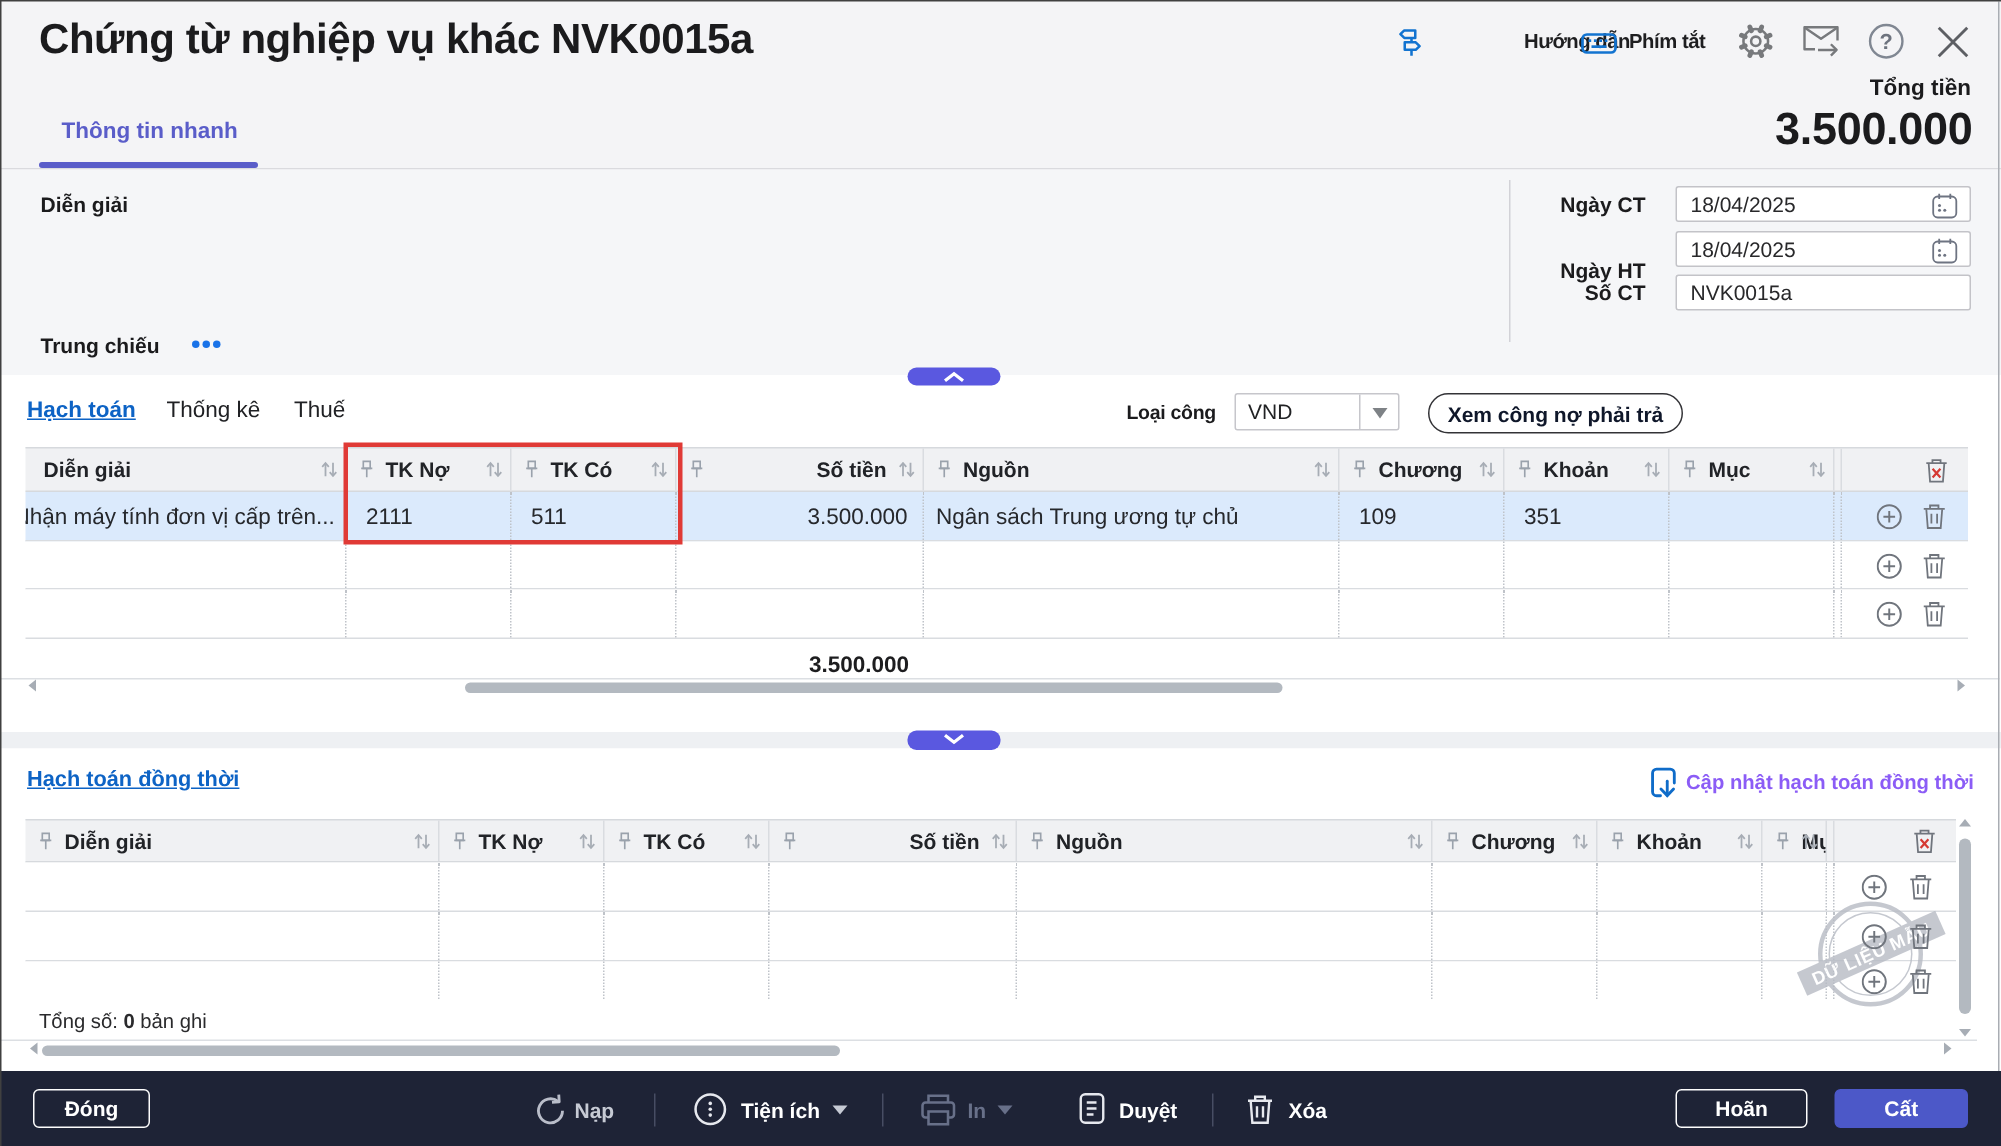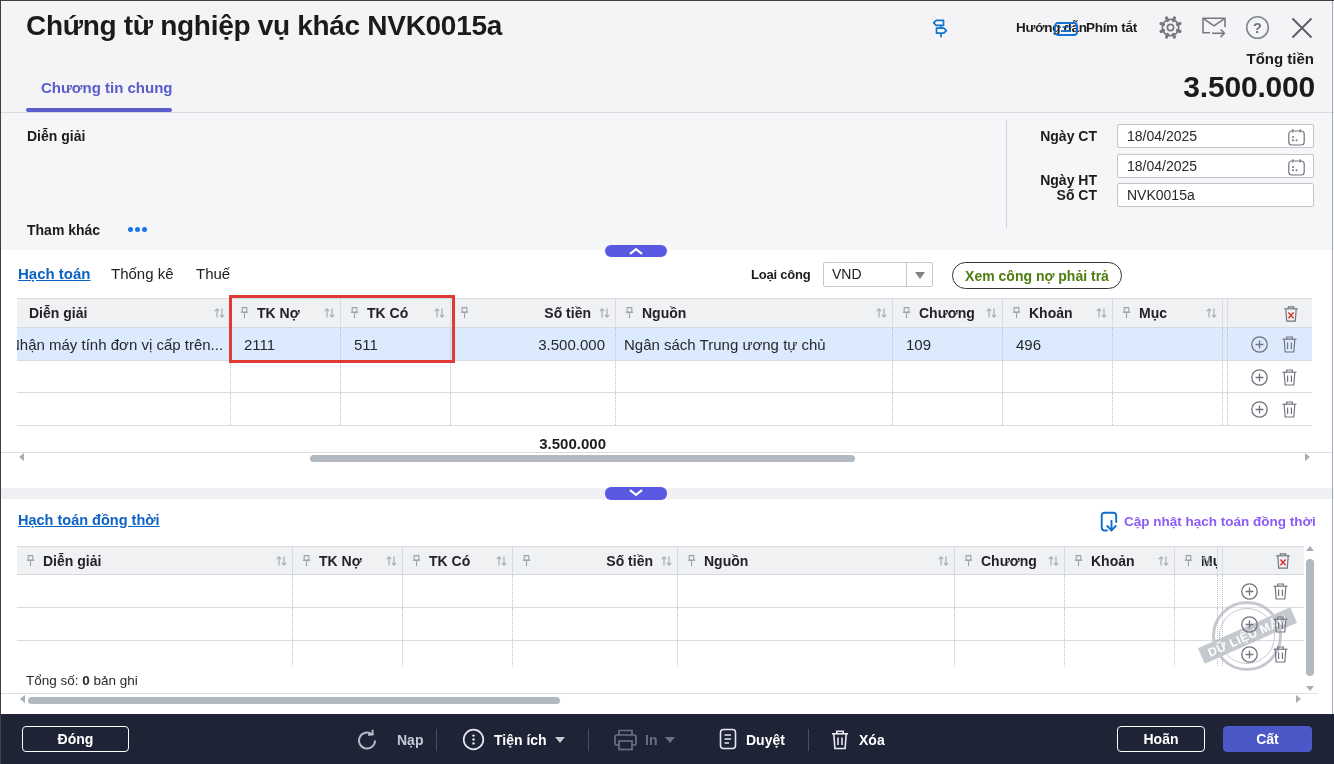--- a/index.html
+++ b/index.html
@@ -25,21 +25,21 @@
 .rlbl { width:90px; text-align:right; left:1007px; }
 .calico { position:absolute; right:7px; top:3px; }
 .pill { left:605px; width:62px; background:#5a58e0; border-radius:6px; z-index:50; }
 .pill svg { display:block; margin:2px auto 0; }
 #sec1 { left:0; top:250px; width:1060px; height:238px; background:#fff; }
 .seclink { font-size:15px; font-weight:bold; color:#0d63c5; text-decoration:underline; }
 .sectab { font-size:15px; color:#202124; }
 #vndsel { left:823px; top:12px; width:110px; height:25px; background:#fff; border:1px solid #c6c6cb; border-radius:2px; font-size:14px; color:#212224; line-height:23px; padding-left:8px; }
 .selsep { position:absolute; right:25px; top:0; width:1px; height:23px; background:#c6c6cb; }
 .selcaret { position:absolute; right:7px; top:9px; width:0; height:0; border-left:5.5px solid transparent; border-right:5.5px solid transparent; border-top:7px solid #7e8286; }
-.pillbtn { top:12px; height:27px; border:1.3px solid #333337; border-radius:14px; background:#fff; font-size:14px; font-weight:bold; color:#4d7c0f; display:flex; align-items:center; justify-content:center; }
+.pillbtn { top:12px; height:27px; border:1.3px solid #333337; border-radius:14px; background:#fff; font-size:14px; font-weight:bold; color:#0f172a; display:flex; align-items:center; justify-content:center; }
 .dkcaret { display:inline-block; width:0; height:0; border-left:5px solid transparent; border-right:5px solid transparent; border-top:6px solid #2a2a2e; margin-left:12px; }
 .hrow { position:absolute; left:0; background:#f0f1f3; border-top:1px solid #d6d9dd; border-bottom:1px solid #d6d9dd; }
 .trow { position:absolute; left:0; border-bottom:1px solid #d9dce0; }
 .hcell { position:absolute; top:0; height:100%; border-right:1px solid #d9dce0; display:flex; align-items:center; font-size:14px; font-weight:bold; color:#212327; overflow:hidden; white-space:nowrap; }
 .bcell { position:absolute; top:0; height:100%; border-right:1px dotted #bfc3c9; display:flex; align-items:center; font-size:15px; color:#26282c; overflow:hidden; white-space:nowrap; }
 .num { justify-content:flex-end; }
 .sort { position:absolute; right:4px; top:50%; margin-top:-7px; }
 .gray-thumb { position:absolute; background:#b3b9c0; border-radius:4px; }
 .sarrow { position:absolute; width:0; height:0; }
 #foot { left:0; top:714px; width:1334px; height:50px; background:#1e2336; }
@@ -104,26 +104,26 @@
         <circle cx="12.5" cy="12.5" r="10.8" stroke="#808792" stroke-width="1.6" fill="none"></circle>
         <text x="12.5" y="17.6" font-size="14.5" font-weight="bold" fill="#6d737e" text-anchor="middle" font-family="Liberation Sans, sans-serif">?</text>
       </svg></div>
   <div class="abs hicon" style="left:1291px;top:17px;"><svg width="22" height="22" viewBox="0 0 22 22">
         <g stroke="#5d5f64" stroke-width="1.9" fill="none">
           <path d="M1.5 1.5 L20.5 20.5 M20.5 1.5 L1.5 20.5"></path>
         </g>
       </svg></div>
   <div class="abs" id="tongtienlbl">Tổng tiền</div>
   <div class="abs" id="tongtienval">3.500.000</div>
-  <div class="abs" id="tab1">Chương tin chung</div>
+  <div class="abs" id="tab1">Thông tin nhanh</div>
   <div class="abs" id="tabul"></div>
 </div>
 <div class="abs" id="form">
   <div class="abs lbl" style="left:27px; top:15px;">Diễn giải</div>
-  <div class="abs lbl" style="left:27px; top:109px;">Tham khác</div>
+  <div class="abs lbl" style="left:27px; top:109px;">Trung chiếu</div>
   <div class="abs" style="left:128px; top:114px; font-size:0; line-height:0;"><span style="display:inline-block;width:5px;height:5px;border-radius:50%;background:#1a73e8;margin-right:2px;"></span><span style="display:inline-block;width:5px;height:5px;border-radius:50%;background:#1a73e8;margin-right:2px;"></span><span style="display:inline-block;width:5px;height:5px;border-radius:50%;background:#1a73e8;margin-right:2px;"></span></div>
   <div class="abs" id="vdiv"></div>
   <div class="abs lbl rlbl" style="top:15px;">Ngày CT</div>
   <div class="abs inp" style="top:11px;">18/04/2025<span class="calico"><svg width="19" height="19" viewBox="0 0 19 19">
           <g stroke="#6e7482" stroke-width="1.2" fill="none">
             <rect x="1.8" y="3" width="15.4" height="14" rx="3"></rect>
             <path d="M5.8 1.2 v3.4 M13.2 1.2 v3.4"></path>
           </g>
           <g fill="#6e7482">
             <circle cx="6" cy="12.2" r="1"></circle>
@@ -329,21 +329,21 @@
     </div>
 <div class="trow" style="top:78px; left:17px; width:1295px; height:33px; background:#dbeafc;">
       <div class="bcell" style="left:0px;width:214px;padding-left:0px;">
         <span style="margin-left:-8px;">Nhận máy tính đơn vị cấp trên...</span>
       </div>
       <div class="bcell" style="left:214px;width:110px;padding-left:13px;">2111</div>
       <div class="bcell" style="left:324px;width:110px;padding-left:13px;">511</div>
       <div class="bcell num" style="left:434px;width:165px;padding-right:10px;">3.500.000</div>
       <div class="bcell" style="left:599px;width:277px;padding-left:8px;">Ngân sách Trung ương tự chủ</div>
       <div class="bcell" style="left:876px;width:110px;padding-left:13px;">109</div>
-      <div class="bcell" style="left:986px;width:110px;padding-left:13px;">496</div>
+      <div class="bcell" style="left:986px;width:110px;padding-left:13px;">351</div>
       <div class="bcell" style="left:1096px;width:110px;"></div>
       <div class="bcell" style="left:1206px;width:88px;border-right:none;">
         <i style="position:absolute;left:4px;top:0;height:100%;border-left:1px dotted #bfc3c9;"></i>
         <span style="position:absolute;left:28px;top:50%;margin-top:-8px;"><svg width="17" height="17" viewBox="0 0 17 17">
             <g stroke="#70757d" stroke-width="1.3" fill="none">
               <circle cx="8.5" cy="8.5" r="7.7"></circle>
               <path d="M8.5 4.6 v7.8 M4.6 8.5 h7.8"></path>
             </g>
           </svg></span>
         <span style="position:absolute;left:58px;top:50%;margin-top:-9px;"><svg width="17" height="18" viewBox="0 0 17 18">
@@ -699,31 +699,31 @@
   <div class="sarrow" style="left:1306px; top:47px; border-left:4px solid transparent; border-right:4px solid transparent; border-bottom:5px solid #a7adb5;"></div>
   <div class="abs gray-thumb" style="left:1306px; top:60px; width:8px; height:117px;"></div>
   <div class="sarrow" style="left:1306px; top:187px; border-left:4px solid transparent; border-right:4px solid transparent; border-top:5px solid #a7adb5;"></div>
 <div class="abs" id="watermark">
       <div class="abs" style="left:16px; top:2px; width:70px; height:70px; border:3px solid #b7bbc4; border-radius:50%;"></div>
       <div class="abs" style="left:23px; top:9px; width:56px; height:56px; border:1.5px solid #b7bbc4; border-radius:50%;"></div>
       <div class="abs" style="left:1px; top:28px; width:101px; height:17px; background:#b7bbc4; transform:rotate(-24deg); display:flex; align-items:center; justify-content:center; font-size:12px; font-weight:bold; color:#fff; letter-spacing:0.5px;">DỮ LIỆU MẪU</div>
     </div>
 </div>
 <div class="abs" id="foot">
-  <div class="fbtn" style="left:22px; width:107px;">Đóng</div>
+  <div class="fbtn" style="left:22px; width:78px;">Đóng</div>
   <div class="fitem" style="left:355px;">
       <span style="display:flex;">
         <svg width="24" height="24" viewBox="0 0 24 24">
           <g stroke="#b9bdc9" stroke-width="1.9" fill="none">
             <path d="M20 12.5 a8 8 0 1 1 -3-6.2"></path>
             <path d="M17.5 1.8 l.3 4.8 -4.8.3" stroke-linejoin="round"></path>
           </g>
         </svg>
       </span>
-      <span style="margin-left:18px;">Nạp</span>
+      <span style="margin-left:4px;">Nạp</span>
     </div>
   <div class="fdiv" style="left:436px;"></div>
   <div class="fitem" style="left:462px;">
       <span style="display:flex;">
         <svg width="23" height="23" viewBox="0 0 23 23">
           <g stroke="#e6e8ee" stroke-width="1.7" fill="none">
             <circle cx="11.5" cy="11.5" r="9.8"></circle>
           </g>
           <g fill="#e6e8ee">
             <circle cx="11.5" cy="7.6" r="1.2"></circle>

